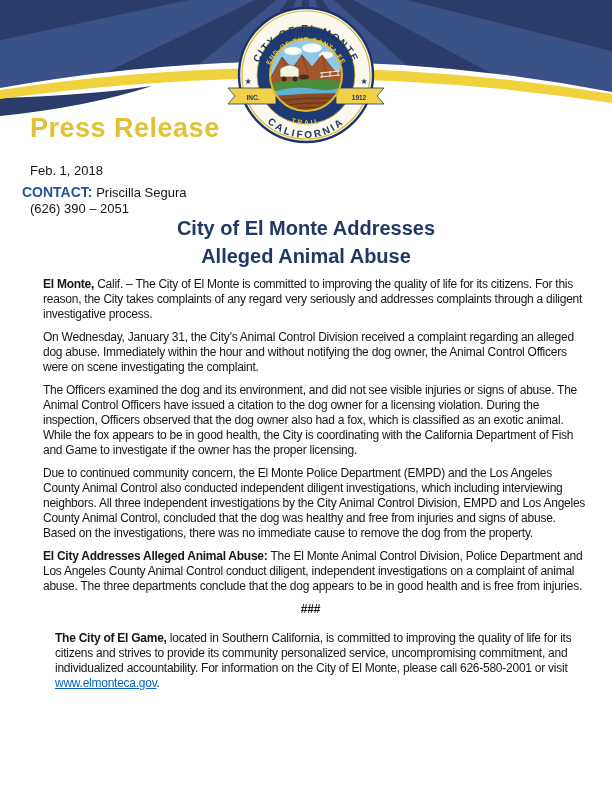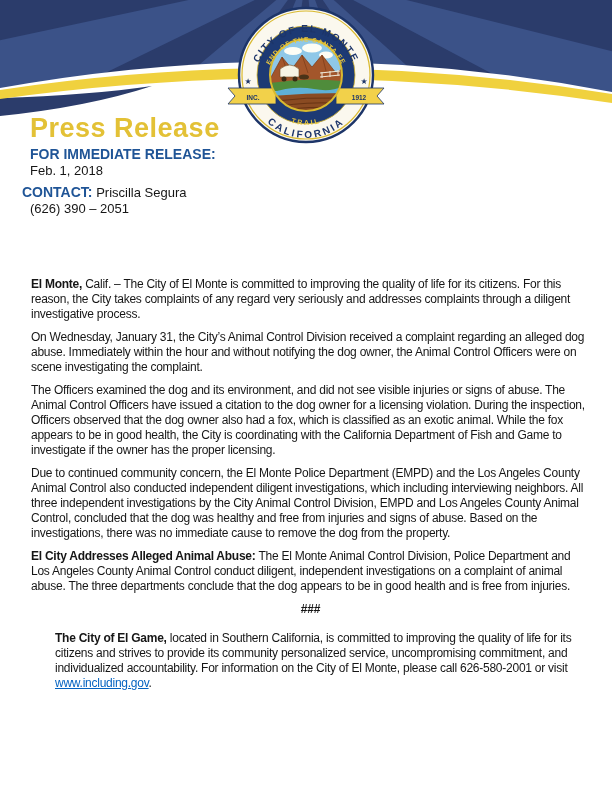--- a/index.html
+++ b/index.html
@@ -20,21 +20,21 @@
   .contact-label{font-size:14px;font-weight:bold;color:#1F5496;}
   .contact-phone{position:absolute;left:30px;top:201px;font-size:13px;}
   .headline{
     position:absolute;left:0;top:214px;width:612px;text-align:center;
     font-size:20px;line-height:28px;font-weight:bold;color:#1F3864;
   }
   .body-copy{
     position:absolute;left:31px;top:277px;width:559px;
     font-size:12px;line-height:15px;letter-spacing:-0.25px;
   }
-  .body-copy p{margin:0 0 8px 0;}
+  .body-copy p{margin:0 0 8px 12px;}
   .photos-label{margin:0 0 8px 0;}
   .end-mark{text-align:center;font-weight:bold;margin:6px 0 0 0;}
   .footer-para{margin:14px 0 0 24px;width:522px;}
   a.site{color:#0563C1;text-decoration:underline;cursor:pointer;}
 </style>
 </head>
 <body>
 
 <div class="page">
 
@@ -111,34 +111,37 @@
         <textPath href="#innerBottomArc" startOffset="50%" text-anchor="middle">TRAIL</textPath>
       </text>
       <text x="-58" y="9" font-size="8" fill="#1D3569" text-anchor="middle">★</text>
       <text x="58" y="9" font-size="8" fill="#1D3569" text-anchor="middle">★</text>
       <text x="-53" y="25" font-size="6.5" font-weight="bold" fill="#1D3569" text-anchor="middle">INC.</text>
       <text x="53" y="25" font-size="6.5" font-weight="bold" fill="#1D3569" text-anchor="middle">1912</text>
     </svg>
   </div>
 
   <div class="press-release">Press Release</div>
-  <div class="release-label">FOR IMMEDIATE RELEASE:</div>
   <div class="release-date">Feb. 1, 2018</div>
   <div class="contact-line">
     <span class="contact-label">CONTACT:</span>
     <span>Priscilla Segura</span>
   </div>
   <div class="contact-phone">(626) 390 – 2051</div>
 
+  <div class="headline">
+    <div>City of El Monte Addresses</div>
+    <div>Alleged Animal Abuse</div>
+  </div>
 
   <div class="body-copy">
     <p><b>El Monte,</b><span> Calif. – The City of El Monte is committed to improving the quality of life for its citizens. For this reason, the City takes complaints of any regard very seriously and addresses complaints through a diligent investigative process.</span></p>
     <p><b></b><span>On Wednesday, January 31, the City’s Animal Control Division received a complaint regarding an alleged dog abuse. Immediately within the hour and without notifying the dog owner, the Animal Control Officers were on scene investigating the complaint.</span></p>
     <p><b></b><span>The Officers examined the dog and its environment, and did not see visible injuries or signs of abuse. The Animal Control Officers have issued a citation to the dog owner for a licensing violation. During the inspection, Officers observed that the dog owner also had a fox, which is classified as an exotic animal. While the fox appears to be in good health, the City is coordinating with the California Department of Fish and Game to investigate if the owner has the proper licensing.</span></p>
     <p><b></b><span>Due to continued community concern, the El Monte Police Department (EMPD) and the Los Angeles County Animal Control also conducted independent diligent investigations, which including interviewing neighbors.  All three independent investigations by the City Animal Control Division, EMPD and Los Angeles County Animal Control, concluded that the dog was healthy and free from injuries and signs of abuse. Based on the investigations, there was no immediate cause to remove the dog from the property.</span></p>
     <p><b>El City Addresses Alleged Animal Abuse:</b><span> The El Monte Animal Control Division, Police Department and Los Angeles County Animal Control conduct diligent, independent investigations on a complaint of animal abuse. The three departments conclude that the dog appears to be in good health and is free from injuries.</span></p>
     <div class="end-mark">###</div>
     <div class="footer-para">
-      <b>The City of El Game,</b><span> located in Southern California, is committed to improving the quality of life for its citizens and strives to provide its community personalized service, uncompromising commitment, and individualized accountability. For information on the City of El Monte, please call 626-580-2001 or visit </span><a class="site">www.including.gov</a><span>.</span>
+      <b>The City of El Game,</b><span> located in Southern California, is committed to improving the quality of life for its citizens and strives to provide its community personalized service, uncompromising commitment, and individualized accountability. For information on the City of El Monte, please call 626-580-2001 or visit </span><a class="site">www.elmonteca.gov</a><span>.</span>
     </div>
   </div>
 
 </div>
 
 </body></html>

